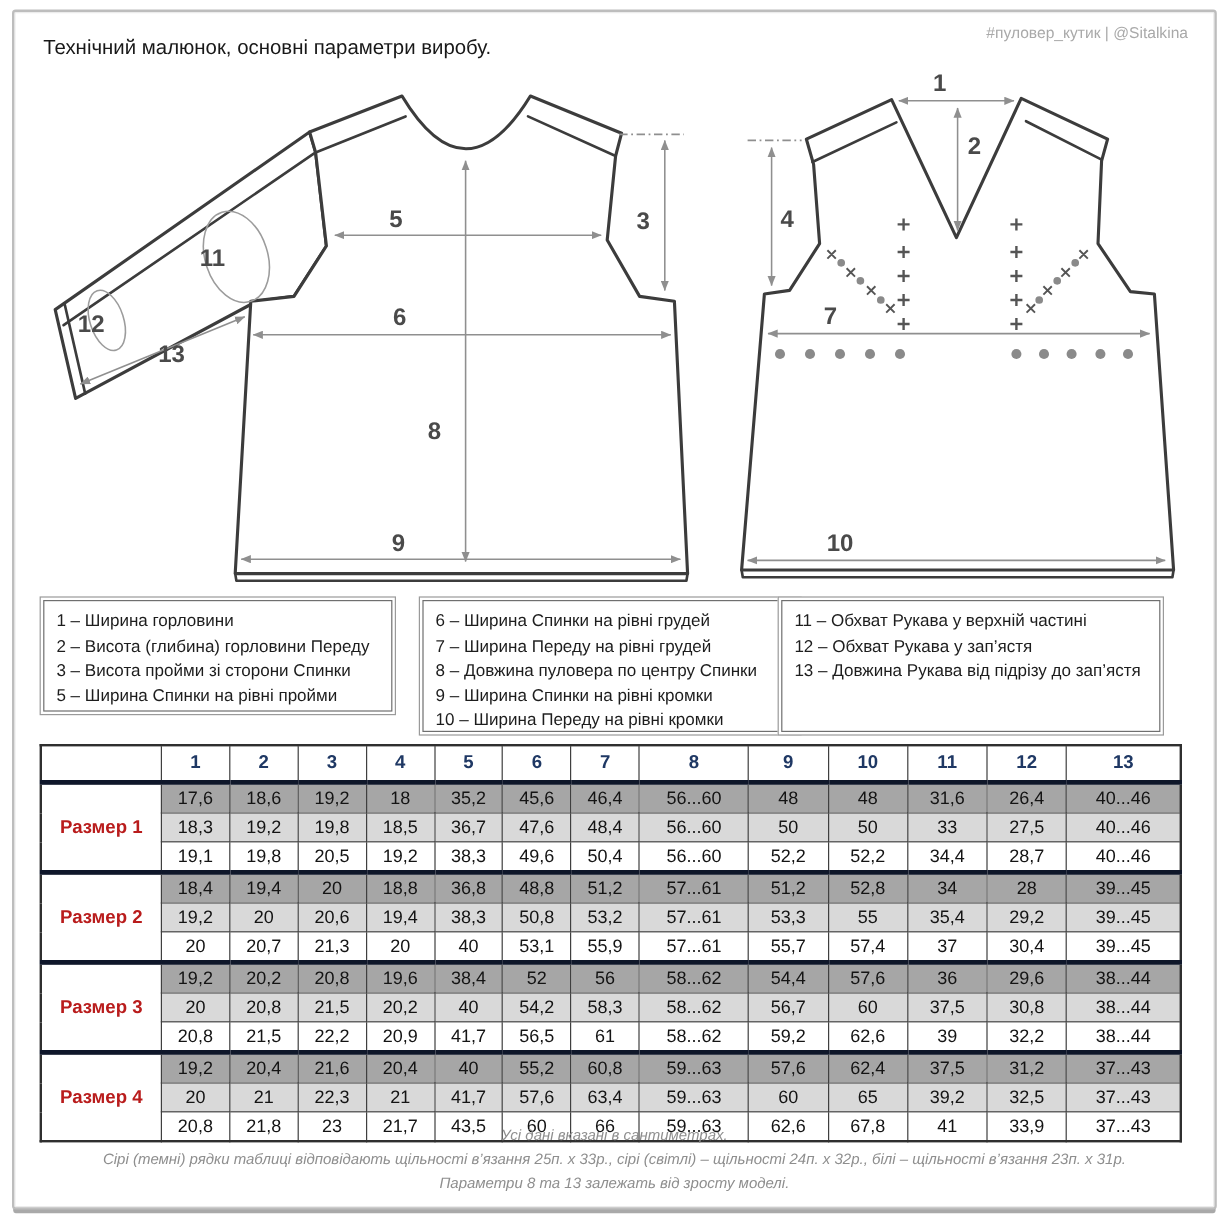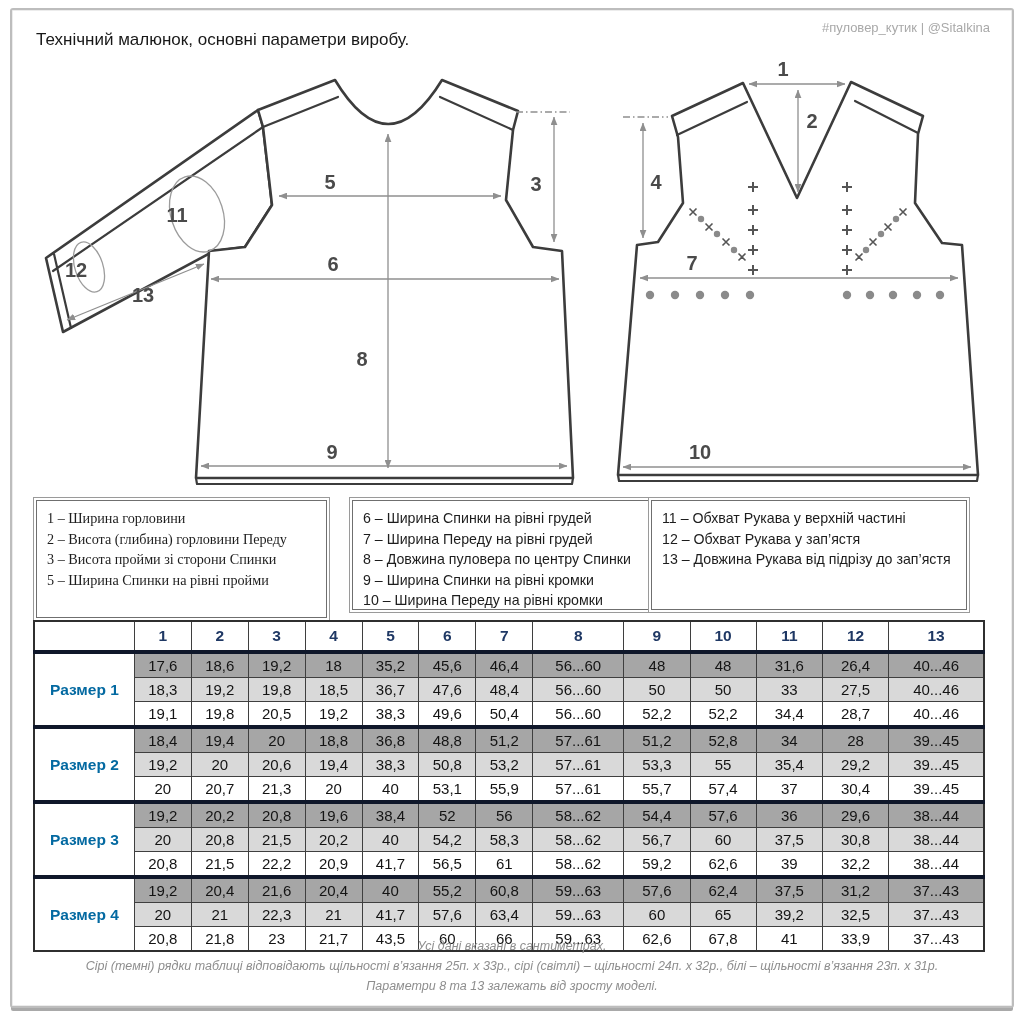--- a/index.html
+++ b/index.html
@@ -11,32 +11,32 @@
     position:absolute;left:10px;top:8px;width:1000px;height:996px;
     border:2px solid #bdbdbd;border-radius:3px;background:#fff;
     box-shadow:0 4px 0 -1px #a9a9a9, inset 0 0 0 1px #ececec;
   }
   .title{position:absolute;left:36px;top:30px;font-size:17px;color:#181818;}
   .watermark{position:absolute;right:34px;top:20px;font-size:13px;color:#a9a9a9;}
   .diagram-svg{position:absolute;left:30px;top:55px;}
 
   .legend-box{position:absolute;top:497px;background:#fff;border:1px solid #9a9a9a;padding:2px;box-sizing:border-box;}
   .legend-inner{border:1px solid #6f6f6f;padding:7px 10px 8px 10px;height:100%;box-sizing:border-box;}
-  #legend-0{left:33px;width:297px;height:124px;font-family:Liberation Serif, serif;}
+  #legend-0{left:33px;width:297px;height:99px;}
   #legend-1{left:349px;width:319px;height:116px;}
   #legend-2{left:648px;width:322px;height:116px;}
   .legend-item{font-size:14.2px;color:#1d1d1d;line-height:1.45;padding-left:44px;text-indent:-44px;white-space:normal;}
 
   .table-wrap{position:absolute;left:33px;top:620px;width:952px;}
   table{width:100%;border-collapse:collapse;table-layout:fixed;border:2px solid #2f2f2f;}
   th,td{border:1px solid #3f3f3f;text-align:center;vertical-align:middle;overflow:hidden;}
   thead th{height:26px;color:#1f3864;font-size:15.5px;font-weight:bold;background:#fff;}
   thead tr{border-bottom:2px solid #2f2f2f;}
   td{height:23px;font-size:15px;color:#141414;padding:0 2px;}
-  th.rowlabel{background:#fff;font-weight:bold;font-size:15.5px;color:#0369a1;}
+  th.rowlabel{background:#fff;font-weight:bold;font-size:15.5px;color:#b91c1c;}
   th.corner{background:#fff;}
   tr.dark td{background:#a6a6a6;}
   tr.light td{background:#d9d9d9;}
   tr.white td{background:#ffffff;}
   tr.group-first th,tr.group-first td{border-top:4px solid #0f172a;}
 
   .footer{position:absolute;left:0;top:936px;width:1024px;text-align:center;
     font-style:italic;font-size:12.5px;color:#8e8e8e;line-height:1.6;}
 </style>
 </head>

